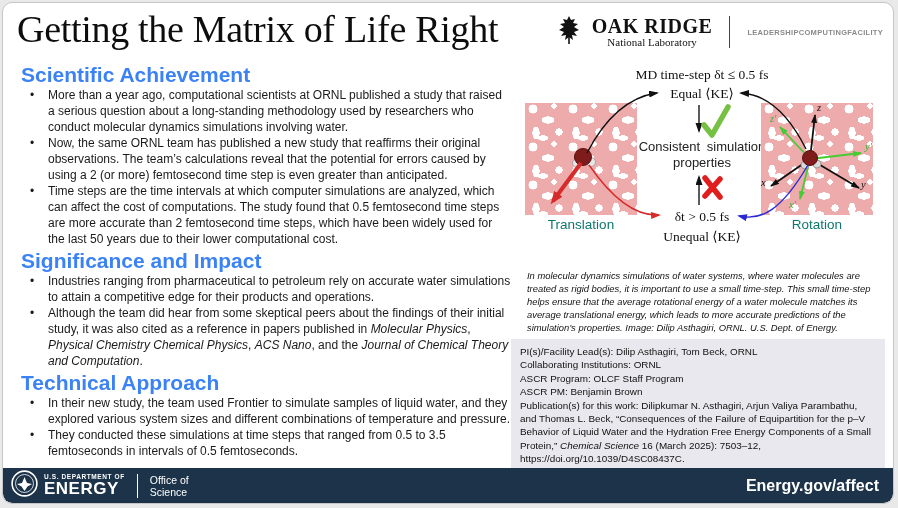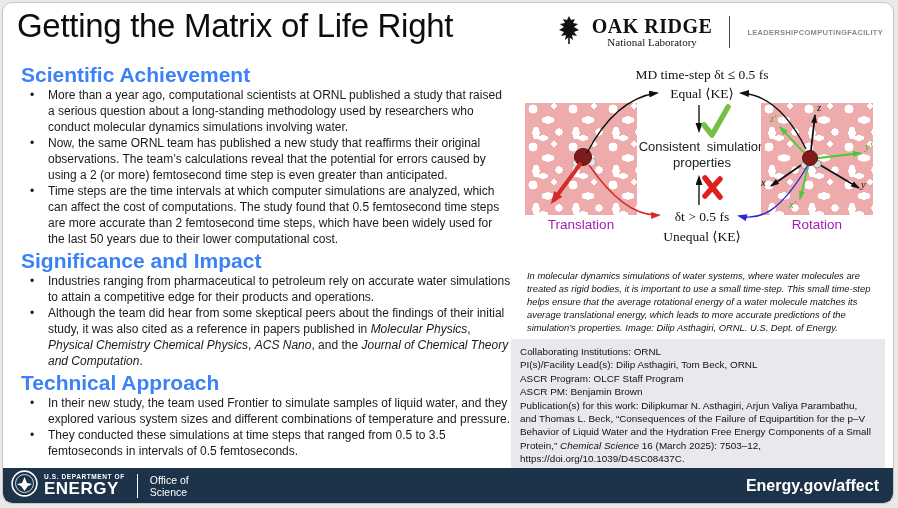--- a/index.html
+++ b/index.html
@@ -2,21 +2,21 @@
 <html><head>
 <meta charset="utf-8">
 <style>
   html,body{margin:0;padding:0;}
   body{width:898px;height:508px;background:#e9e9e9;font-family:"Liberation Sans",sans-serif;}
   .stage{position:relative;width:898px;height:508px;}
   .slide{position:absolute;left:2px;top:2px;width:892px;height:502px;background:#ffffff;
          border:1px solid #c6c6c6;border-radius:10px;overflow:hidden;box-sizing:border-box;}
 
   
-  .page-title{position:absolute;left:14px;top:4px;font-size:33px;font-weight:400;color:#0d0d0d;letter-spacing:-0.3px;}
+  .page-title{position:absolute;left:14px;top:4px;font-size:38px;font-weight:400;color:#0d0d0d;letter-spacing:-0.3px;font-family:Liberation Serif, serif;}
   .ornl-logo{position:absolute;right:10px;top:12px;display:flex;align-items:center;gap:12px;}
   .ornl-text{display:flex;flex-direction:column;align-items:center;}
   .ornl-name{font-family:"Liberation Serif",serif;font-size:20px;font-weight:600;color:#111;letter-spacing:0.5px;line-height:20px;}
   .ornl-sub{font-family:"Liberation Serif",serif;font-size:11px;color:#111;line-height:12px;}
   .logo-divider{width:1px;height:32px;background:#444;margin:0 5px;}
   .lcf{display:flex;flex-direction:row;}
   .lcf span{font-size:7.5px;font-weight:bold;color:#8a8a8a;line-height:9px;letter-spacing:0.3px;}
 
   
   .left-col{position:absolute;left:18px;top:58px;width:490px;color:#1a1a1a;}
@@ -33,21 +33,21 @@
        background-image:
         radial-gradient(circle 5px at 8px 6px, #fff 88%, transparent 92%),
         radial-gradient(ellipse 7px 4px at 23px 17px, #fff 88%, transparent 92%),
         radial-gradient(circle 4px at 34px 29px, #fff 88%, transparent 92%),
         radial-gradient(ellipse 4px 7px at 11px 30px, #fff 88%, transparent 92%),
         radial-gradient(circle 3px at 29px 3px, #fff 88%, transparent 92%),
         radial-gradient(ellipse 6px 3px at 18px 35px, #fff 88%, transparent 92%);
        background-size:40px 38px;}
   .sim-left{left:14px;top:40px;}
   .sim-right{left:250px;top:40px;overflow:visible;}
-  .sim-label{position:absolute;width:112px;text-align:center;top:154px;font-size:13.5px;color:#a21caf;}
+  .sim-label{position:absolute;width:112px;text-align:center;top:154px;font-size:13.5px;color:#0f766e;}
   .fig-overlay{position:absolute;left:0;top:0;z-index:3;pointer-events:none;}
   .axes-svg{position:absolute;left:0;top:0;overflow:visible;}
   .axis-label{position:absolute;font-family:"Liberation Serif",serif;font-style:italic;font-size:10.5px;color:#111;z-index:4;}
   .axis-green{color:#35b335;}
 
   
   .caption{position:absolute;left:524px;top:266px;width:352px;font-size:9.4px;font-style:italic;
            line-height:13px;color:#111;}
 
   
@@ -182,22 +182,22 @@
         <path d="M188,142 L188,114" stroke="#333" stroke-width="1.6" marker-end="url(#aBk)"></path>
 
         <path d="M193,62 L201,72 L217,44" fill="none" stroke="#76c043" stroke-width="5.5" stroke-linecap="round" stroke-linejoin="round"></path>
         <path d="M194,115 L209,134 M209,116 L194,133" fill="none" stroke="#e01e1e" stroke-width="5.5" stroke-linecap="round"></path>
       </svg>
     </div>
 
     <div class="caption">In molecular dynamics simulations of water systems, where water molecules are treated as rigid bodies, it is important to use a small time-step. This small time-step helps ensure that the average rotational energy of a water molecule matches its average translational energy, which leads to more accurate predictions of the simulation’s properties. Image: Dilip Asthagiri, ORNL. U.S. Dept. of Energy.</div>
 
     <div class="infobox">
+      <div>PI(s)/Facility Lead(s): Dilip Asthagiri, Tom Beck, ORNL</div>
       <div>Collaborating Institutions: ORNL</div>
-      <div>PI(s)/Facility Lead(s): Dilip Asthagiri, Tom Beck, ORNL</div>
       <div>ASCR Program: OLCF Staff Program</div>
       <div>ASCR PM: Benjamin Brown</div>
       <div><span>Publication(s) for this work: Dilipkumar N. Asthagiri, Arjun Valiya Parambathu, and Thomas L. Beck, “Consequences of the Failure of Equipartition for the p–V Behavior of Liquid Water and the Hydration Free Energy Components of a Small Protein,” </span><span class="it">Chemical Science</span><span> 16 (March 2025): 7503–12, https://doi.org/10.1039/D4SC08437C.</span></div>
     </div>
 
     <div class="footer">
       <div class="doe-group">
         <span>
           <svg width="27" height="27" viewBox="0 0 27 27">
             <circle cx="13.5" cy="13.5" r="12.4" fill="#1c3349" stroke="#ffffff" stroke-width="1.6"></circle>

